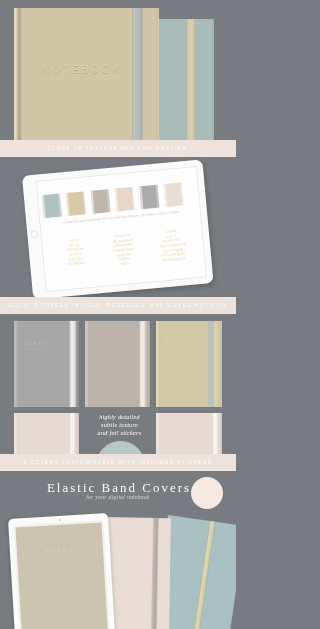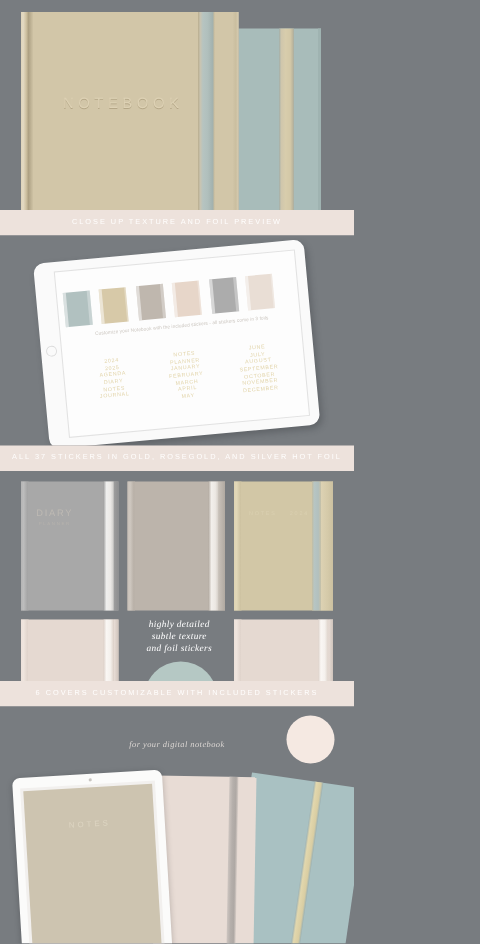--- a/index.html
+++ b/index.html
@@ -220,15 +220,16 @@
   </div>
 
   <div class="hero-tablet">
     <div class="htscreen">
       <div class="htcover">
         <div class="htlabel">NOTES</div>
       </div>
     </div>
     <div class="htcam"></div>
   </div>
+  <div class="htitle">Elastic Band Covers</div>
   <div class="hsub">for your digital notebook</div>
   <div class="seal"></div>
 </div>
 
 </body></html>

